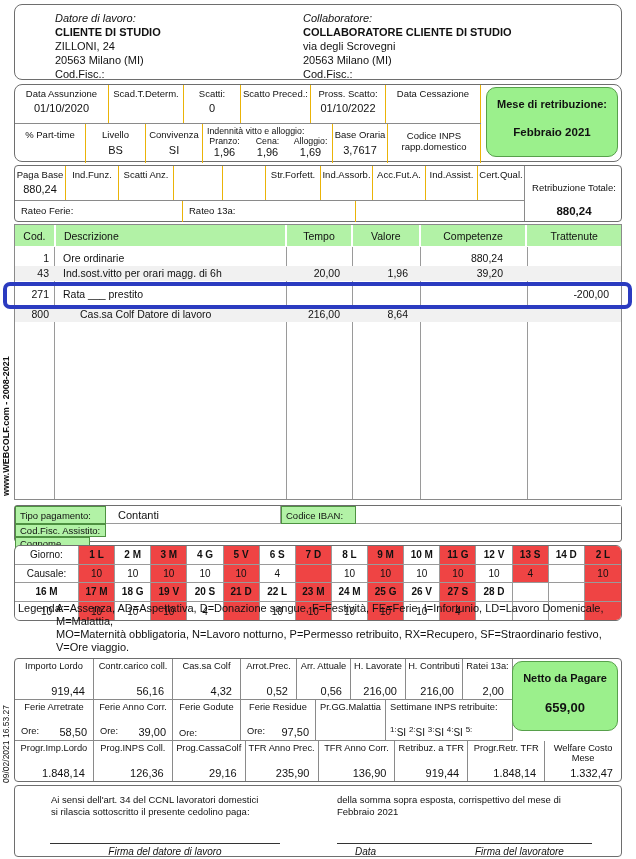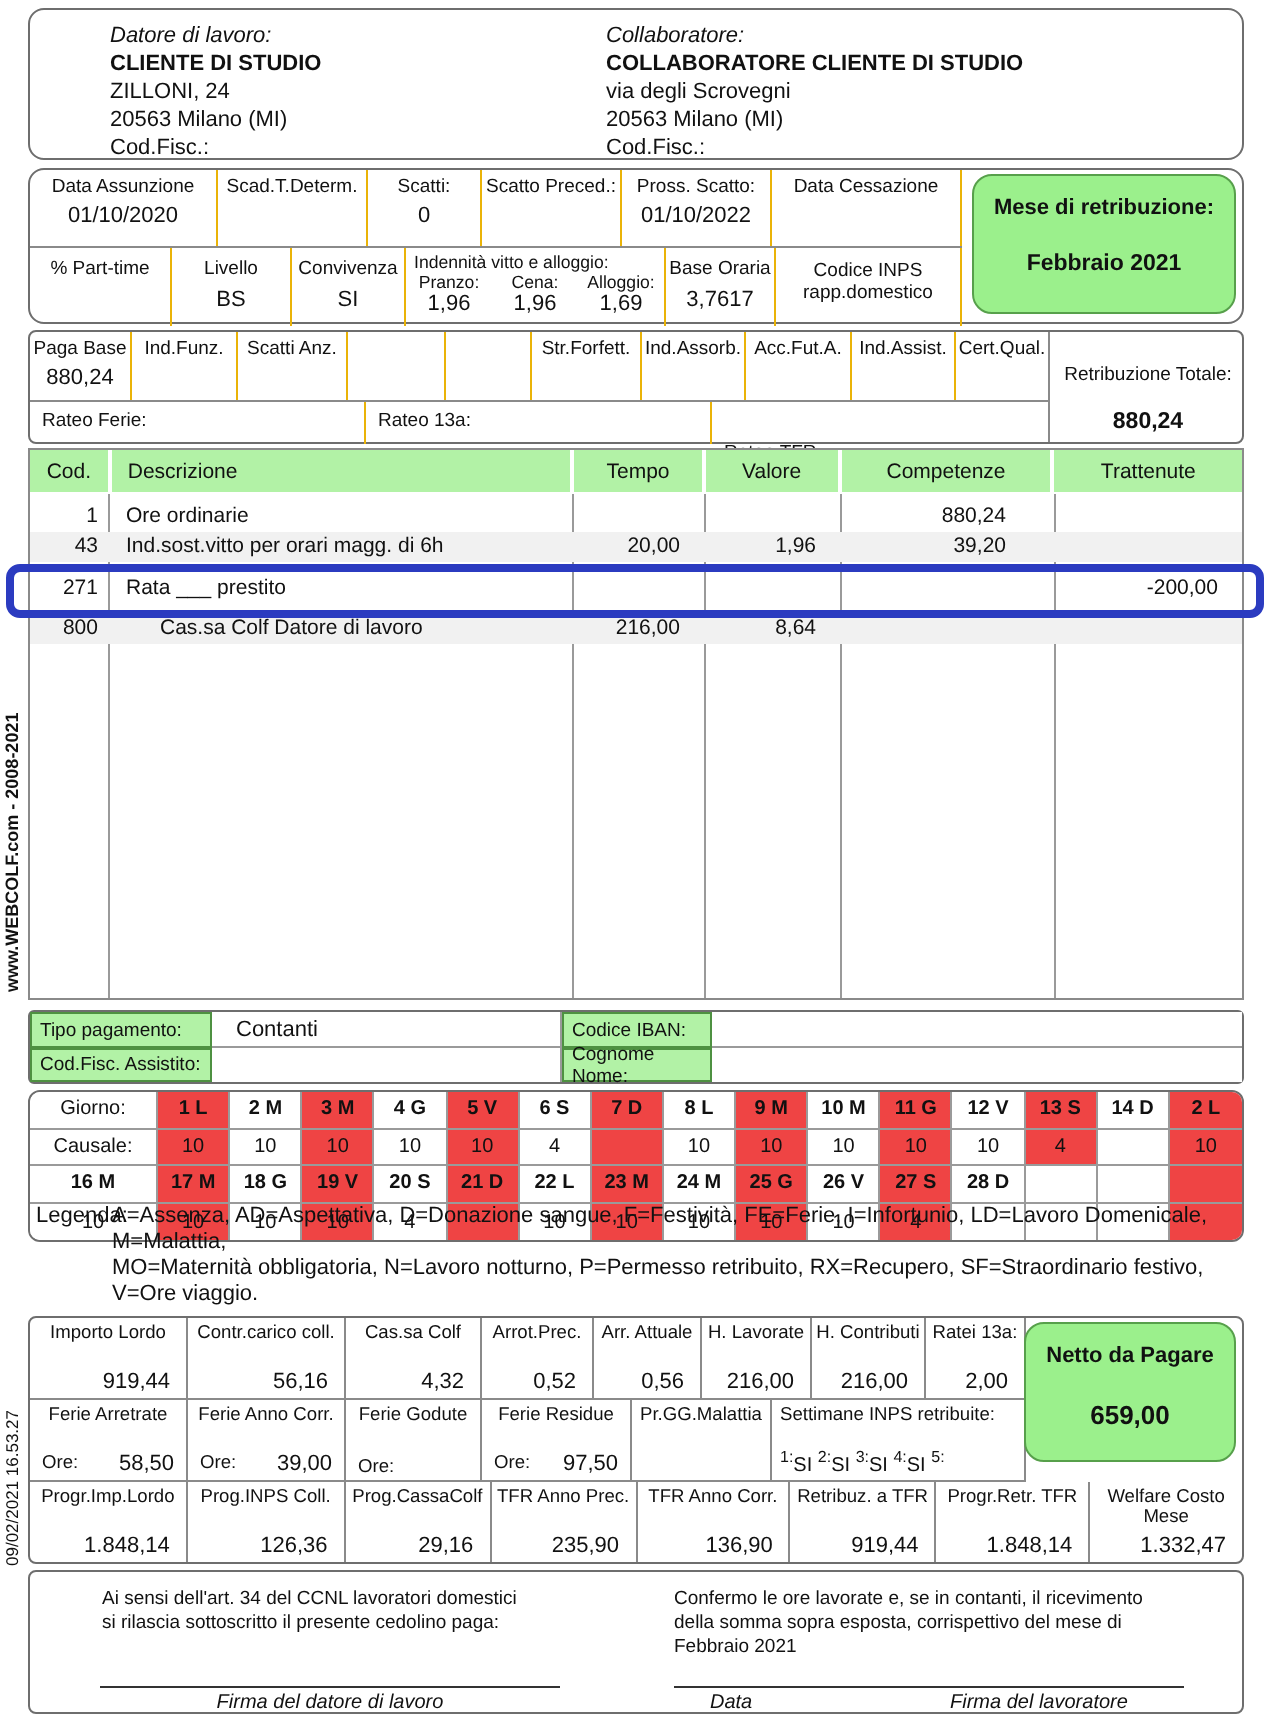--- a/index.html
+++ b/index.html
@@ -245,21 +245,21 @@
 
   <div class="abs" style="left:3px;top:282px;width:629px;height:27px;border:4px solid #2b3bc0;border-radius:7px;"></div>
 
   <div class="abs" style="left:14px;top:505px;width:608px;height:37px;border:1px solid #6e6e6e;border-radius:3px;">
     <div class="row" style="height:18px;">
       <div class="glabel" style="width:91px;">Tipo pagamento:</div>
       <div class="wcell" style="width:175px;">Contanti</div>
       <div class="glabel" style="width:75px;">Codice IBAN:</div>
       <div class="wcell" style="flex:1;border-right:none;"></div>
     </div>
-    <div class="row" style="height:17px;">
+    <div class="row" style="height:17px;flex-direction:column;">
       <div class="glabel" style="width:91px;">Cod.Fisc. Assistito:</div>
       <div class="wcell" style="width:175px;border-bottom:none;"></div>
       <div class="glabel" style="width:75px;">Cognome Nome:</div>
       <div class="wcell" style="flex:1;border-right:none;border-bottom:none;"></div>
     </div>
   </div>
 
   <div class="abs cal" style="left:14px;top:545px;width:608px;height:76px;border:1px solid #6e6e6e;border-radius:6px;">
     <div class="cc">Giorno:</div>
     <div class="cc dy g">1 L</div>
@@ -456,21 +456,20 @@
     <div class="b" style="font-size:11px;margin-top:10px;">Netto da Pagare</div>
     <div class="b" style="font-size:13px;margin-top:16px;">659,00</div>
   </div>
 
   <div class="abs" style="left:14px;top:785px;width:608px;height:72px;border:1px solid #6e6e6e;border-radius:4px;">
     <div class="abs" style="left:36px;top:8px;width:250px;font-size:9.5px;line-height:12px;">
       <div>Ai sensi dell'art. 34 del CCNL lavoratori domestici</div>
       <div>si rilascia sottoscritto il presente cedolino paga:</div>
     </div>
     <div class="abs" style="left:322px;top:8px;width:270px;font-size:9.5px;line-height:12px;">
-      <div>Confermo le ore lavorate e, se in contanti, il ricevimento</div>
       <div>della somma sopra esposta, corrispettivo del mese di</div>
       <div>Febbraio 2021</div>
     </div>
     <div class="sig-line" style="left:35px;top:57px;width:230px;"></div>
     <div class="sig-line" style="left:322px;top:57px;width:255px;"></div>
     <div class="abs it" style="left:35px;top:60px;width:230px;text-align:center;font-size:10px;">Firma del datore di lavoro</div>
     <div class="abs it" style="left:340px;top:60px;font-size:10px;">Data</div>
     <div class="abs it" style="left:460px;top:60px;font-size:10px;">Firma del lavoratore</div>
   </div>
 

